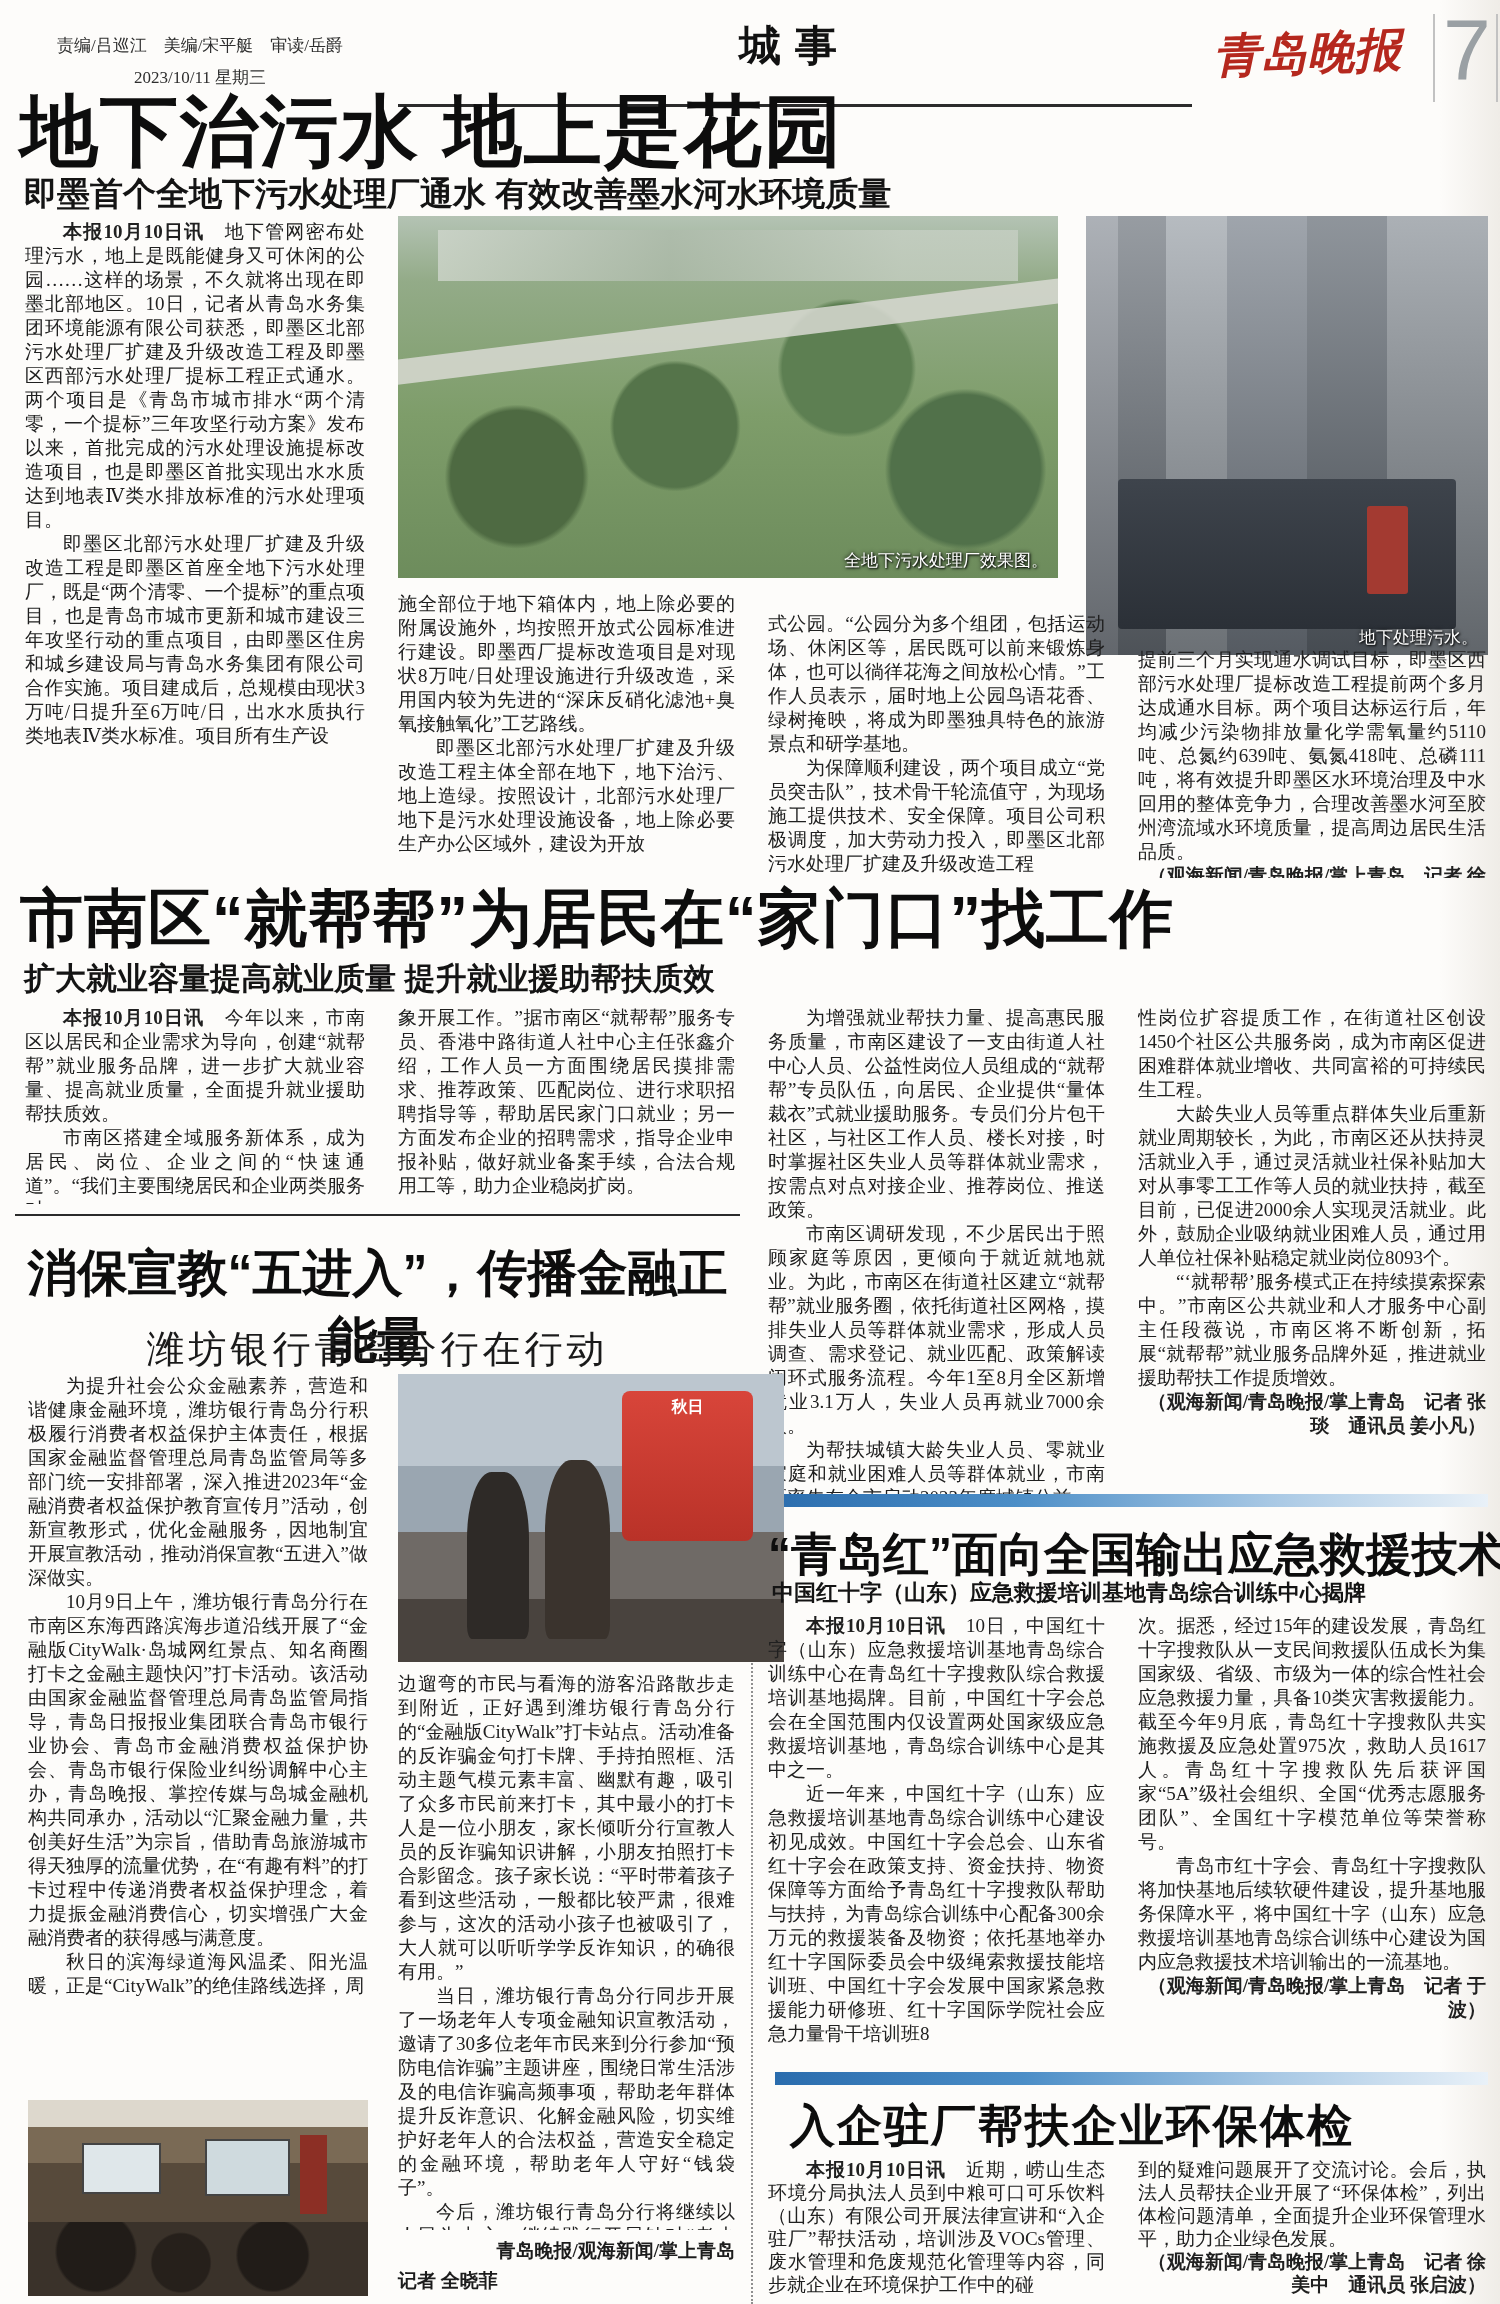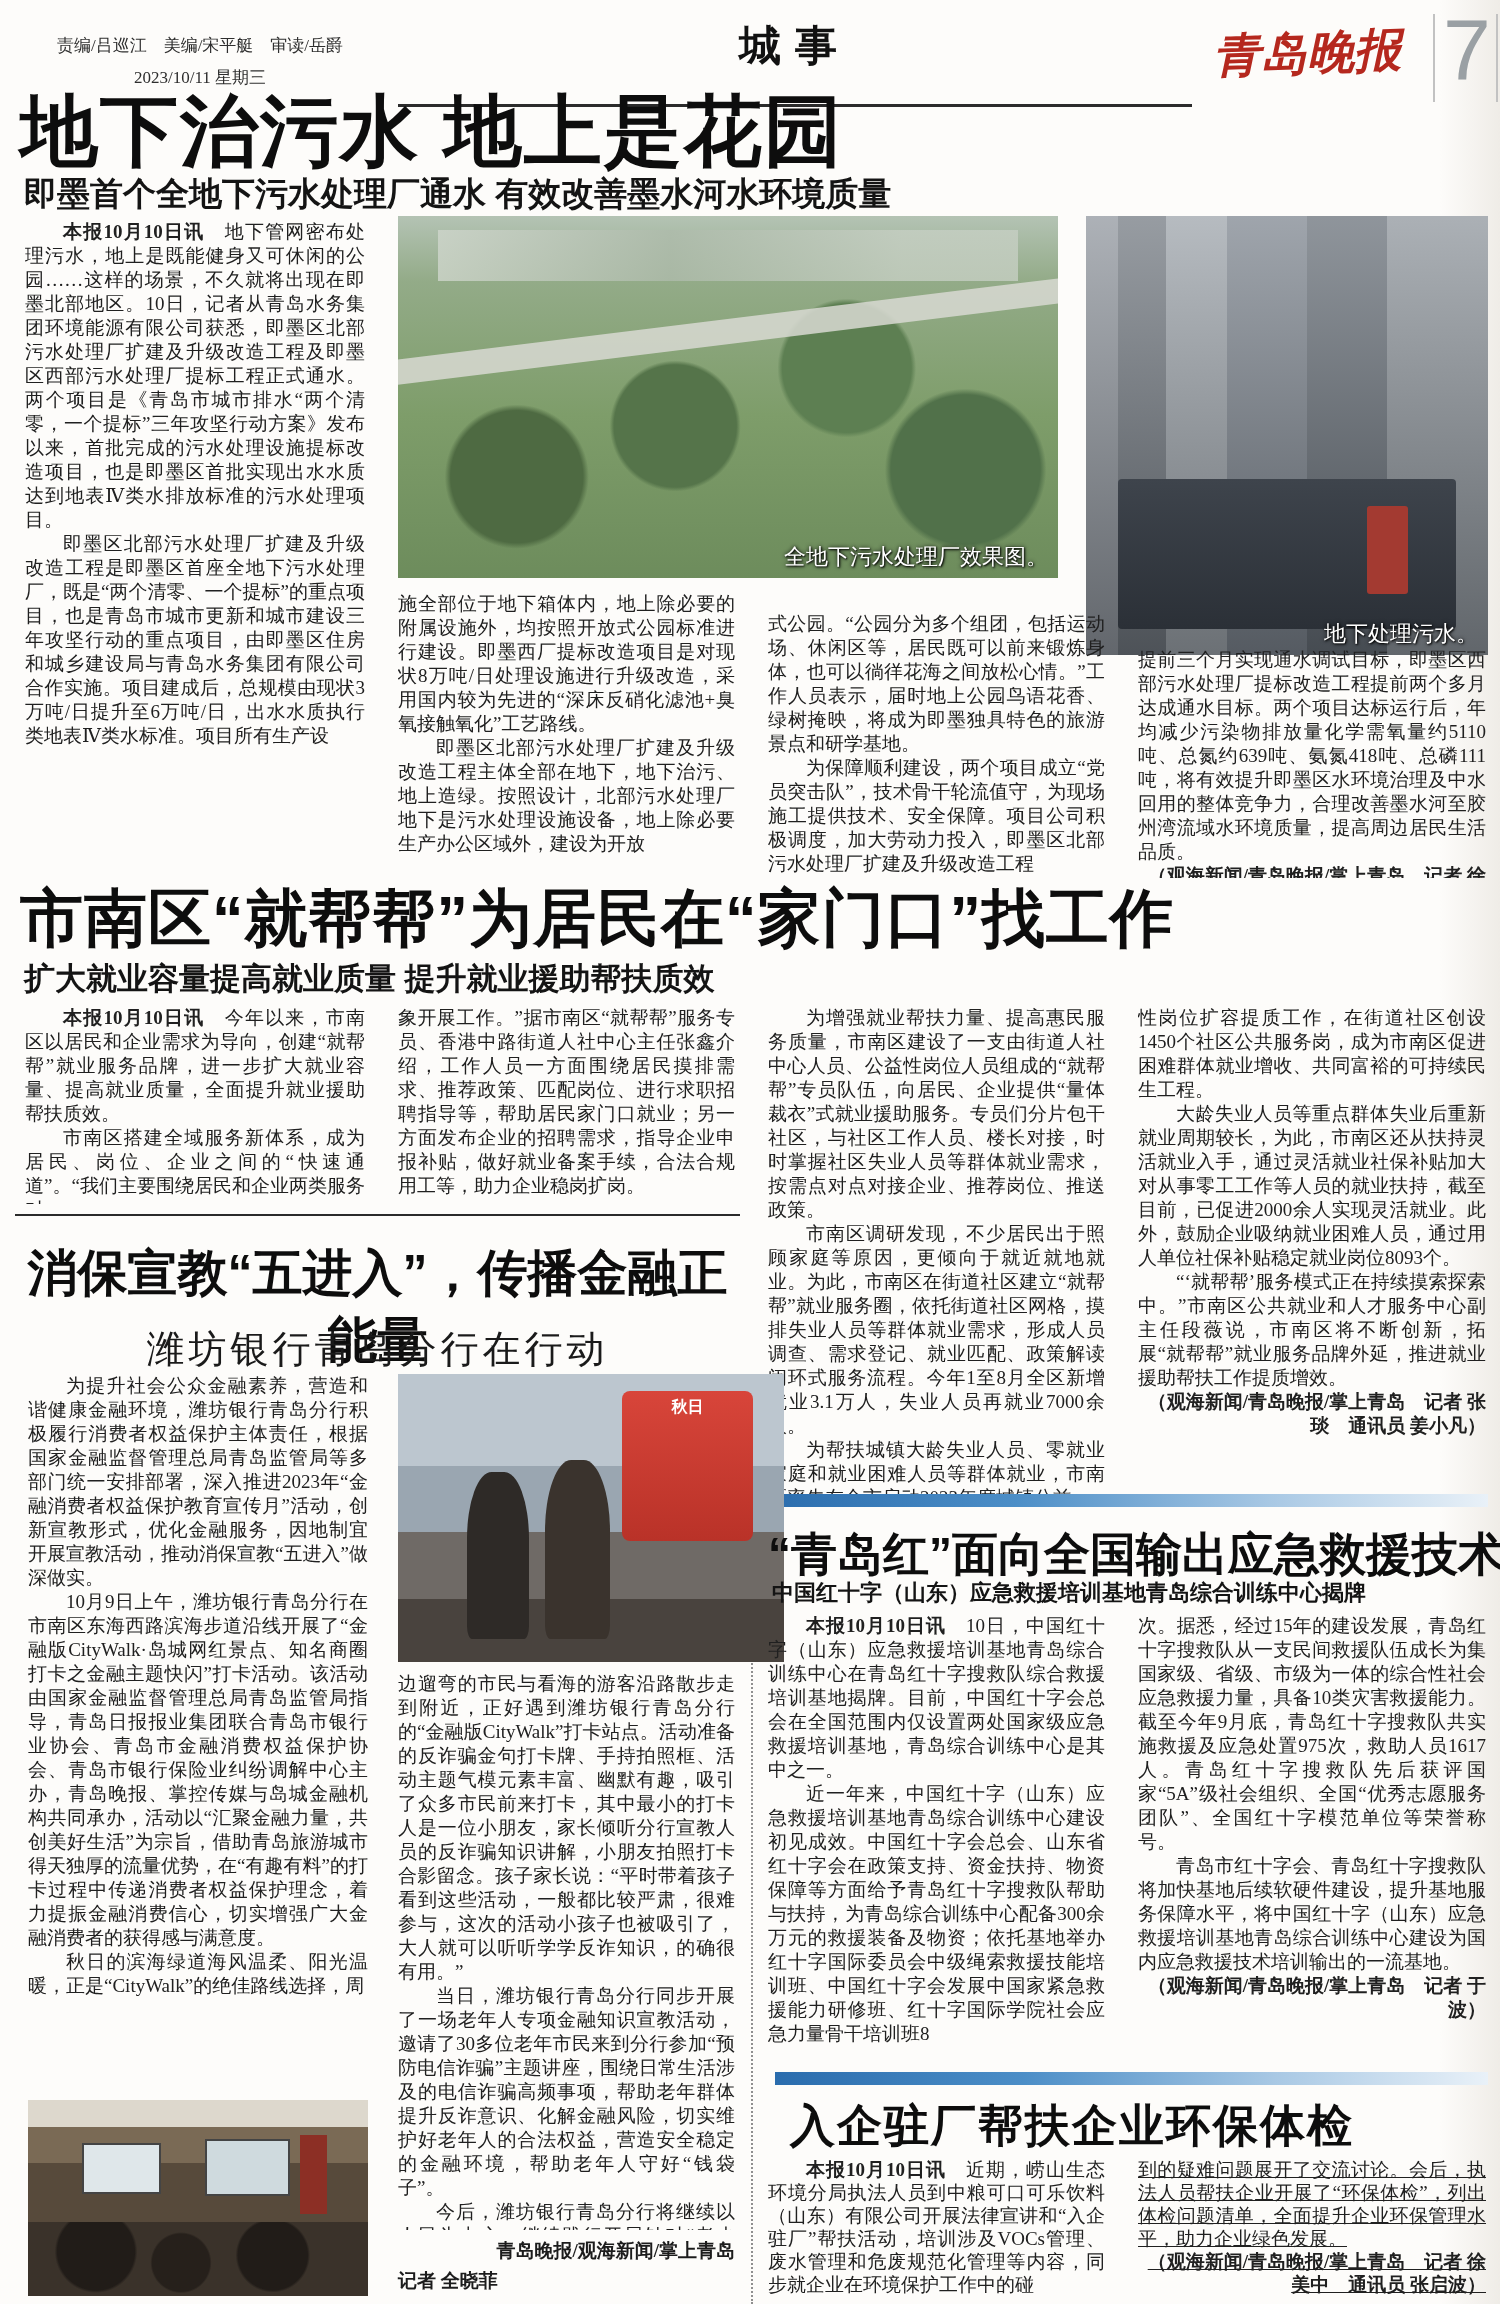--- a/index.html
+++ b/index.html
@@ -12,21 +12,21 @@
   .abs{position:absolute;}
   .sans{font-family:"Liberation Sans","DejaVu Sans",sans-serif;}
   .col{font-size:19px;line-height:24px;text-align:justify;overflow:hidden;color:#202020;}
   .col p{margin:0;text-indent:2em;}
   .col p.cont{text-indent:0;}
   .col b{font-weight:700;}
   .byline{text-align:right;font-weight:700;text-indent:0 !important;}
   .headline{font-family:"Liberation Sans","DejaVu Sans",sans-serif;font-weight:900;color:#0d0d0d;white-space:nowrap;}
   .subhead{font-family:"Liberation Sans","DejaVu Sans",sans-serif;font-weight:700;color:#141414;white-space:nowrap;}
   .photo{position:absolute;overflow:hidden;}
-  .caption{position:absolute;right:10px;bottom:6px;color:#fff;font-size:22px;
+  .caption{position:absolute;right:10px;bottom:6px;color:#fff;font-size:17px;
     text-shadow:0 0 4px #000,1px 1px 2px #000;white-space:nowrap;}
   .bluebar{background:linear-gradient(90deg,#2a6cad 0%,#4c8ec7 35%,#a8c8e4 70%,#e9f1f8 100%);}
   .hairline{background:#2b2b2b;}
 </style>
 </head>
 <body>
 
 <div class="sheet">
 
   <div class="abs" style="left:35px;top:30px;width:330px;text-align:center;font-size:17px;line-height:1.9;color:#2e2e2e;">
@@ -150,18 +150,18 @@
     <p class="byline">（观海新闻/青岛晚报/掌上青岛　记者 于波）</p>
   </div>
 
   <div class="abs bluebar" style="left:775px;top:2072px;width:713px;height:13px;"></div>
   <div class="abs headline" style="left:790px;top:2096px;font-size:45px;letter-spacing:2px;">入企驻厂帮扶企业环保体检</div>
 
   <div class="abs col" style="left:768px;top:2158px;width:337px;height:142px;line-height:23px;">
     <p><b>本报10月10日讯</b>　<span>近期，崂山生态环境分局执法人员到中粮可口可乐饮料（山东）有限公司开展法律宣讲和“入企驻厂”帮扶活动，培训涉及VOCs管理、废水管理和危废规范化管理等内容，同步就企业在环境保护工作中的碰</span></p>
   </div>
 
-  <div class="abs col" style="left:1138px;top:2158px;width:348px;height:144px;line-height:23px;text-decoration:underline;">
+  <div class="abs col" style="left:1138px;top:2158px;width:348px;height:144px;line-height:23px;">
     <p class="cont">到的疑难问题展开了交流讨论。会后，执法人员帮扶企业开展了“环保体检”，列出体检问题清单，全面提升企业环保管理水平，助力企业绿色发展。</p>
     <p class="byline">（观海新闻/青岛晚报/掌上青岛　记者 徐美中　通讯员 张启波）</p>
   </div>
 
 </div>
 
 </body></html>

